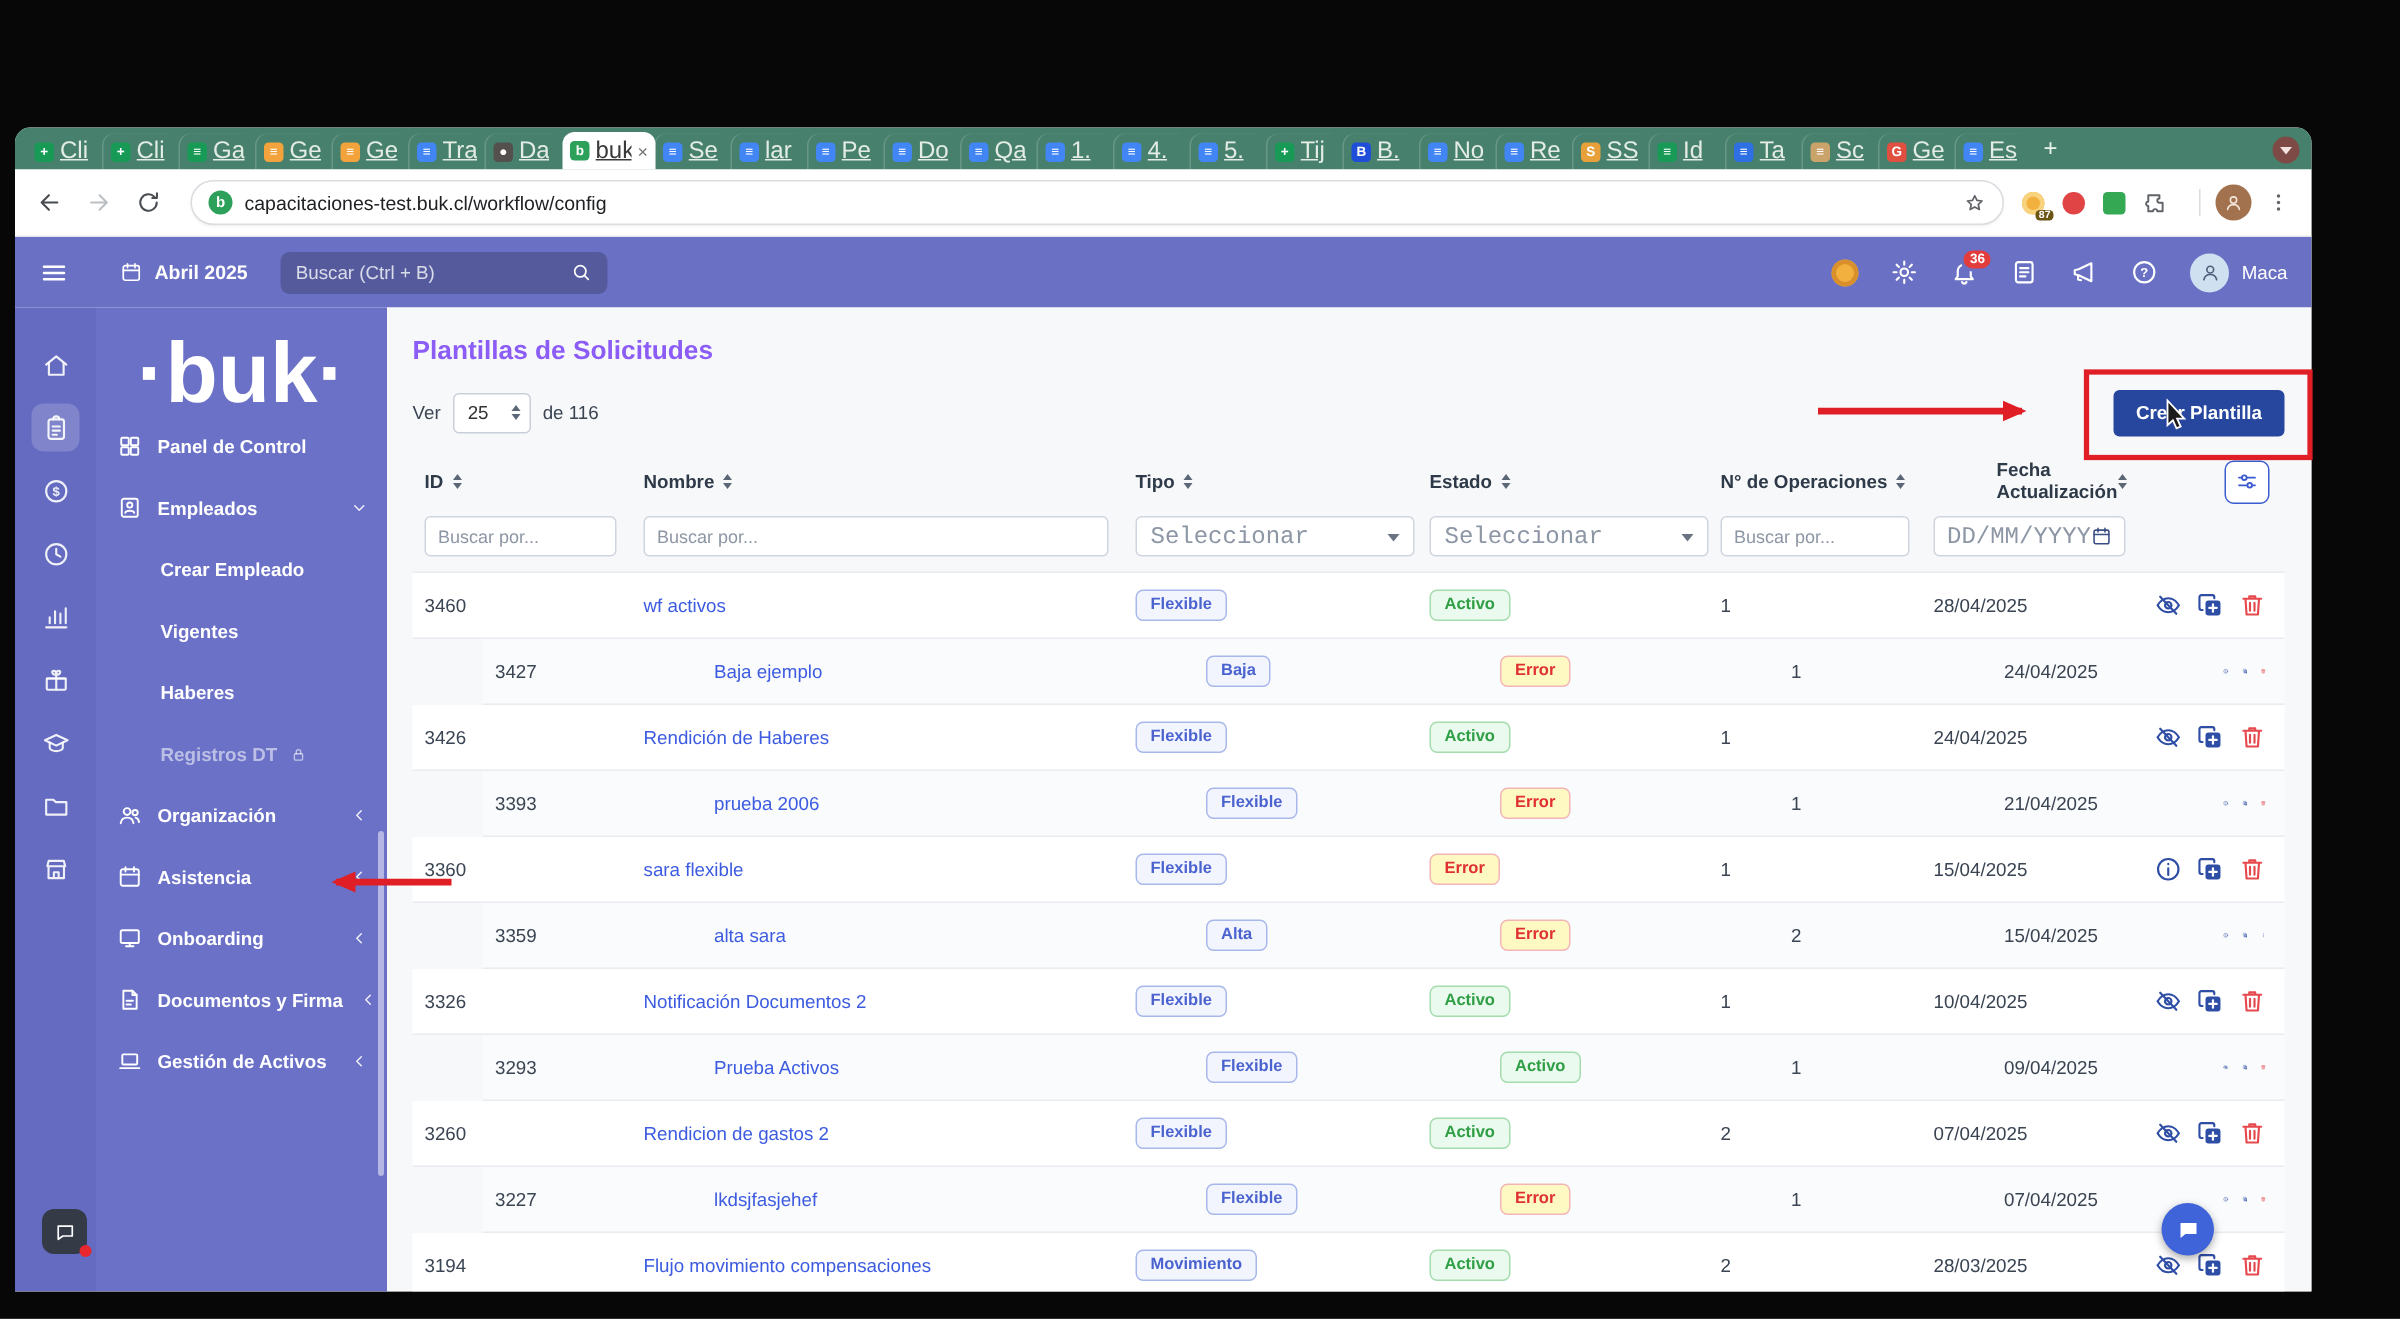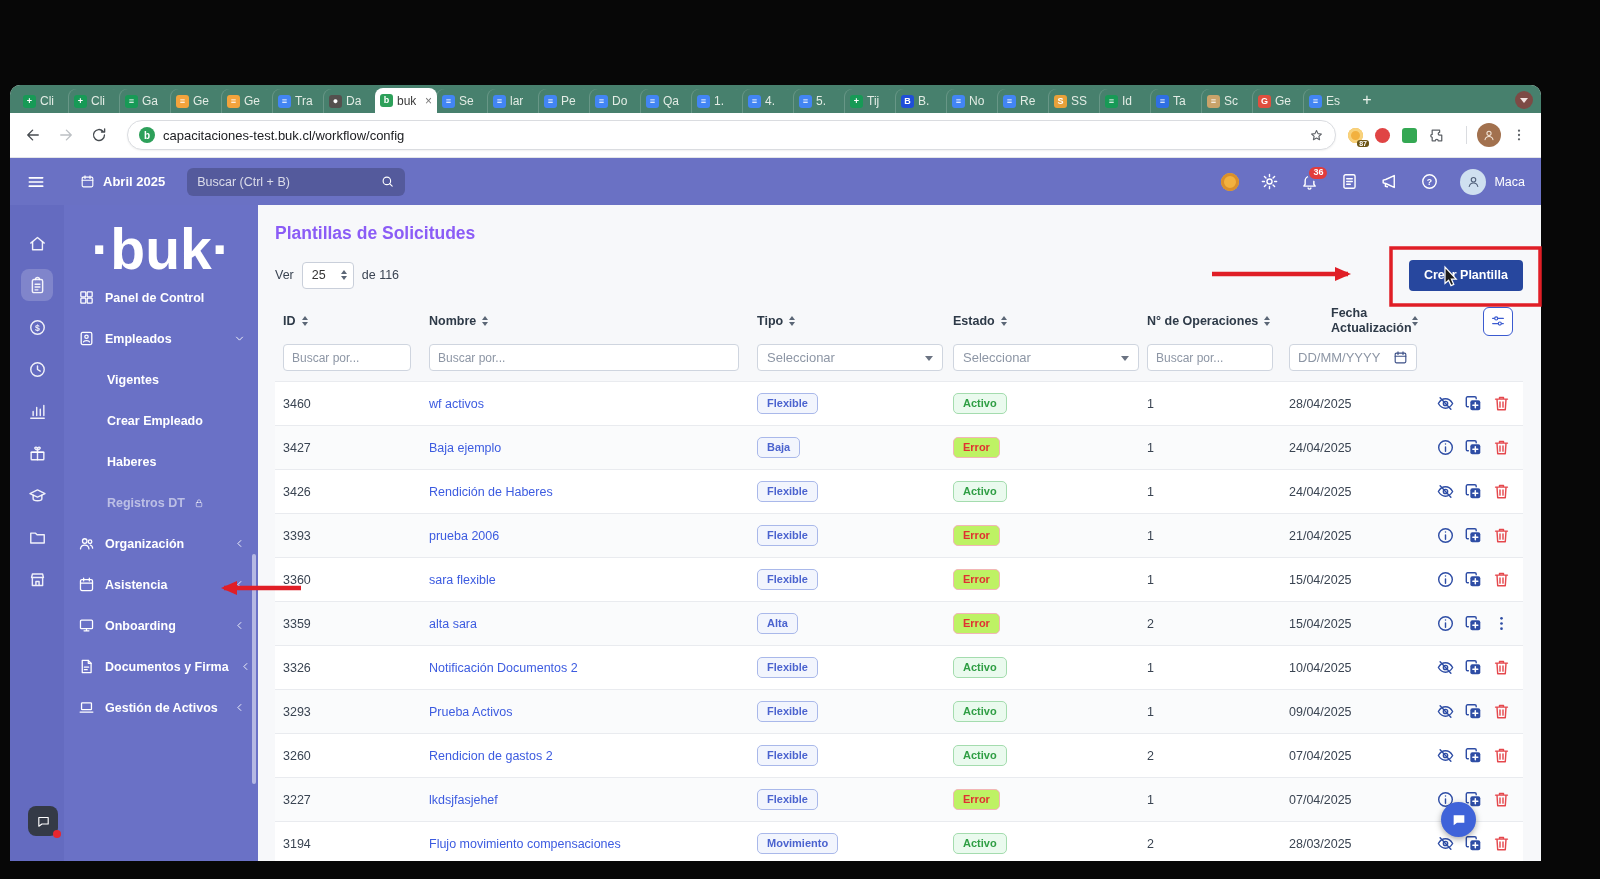--- a/index.html
+++ b/index.html
@@ -14,21 +14,21 @@
 
   
   #tabstrip { height:28px; background:#47806d; display:flex; align-items:flex-end; padding:0 8px 0 8px; flex:none; }
   #tablist { display:flex; align-items:flex-end; }
   .tab { width:51px; height:24px; border-radius:8px 8px 0 0; display:flex; align-items:center;
     gap:4px; padding:0 5px; overflow:hidden; flex:none; position:relative; }
   .tab + .tab { box-shadow:-1px 0 rgba(255,255,255,.18); }
   .tab.active { background:#fff; width:62px; height:25px; box-shadow:none; }
   .fav { width:13px; height:13px; border-radius:3px; color:#fff; font-size:9px; font-weight:bold;
     display:flex; align-items:center; justify-content:center; flex:none; line-height:1; }
-  .tlabel { font-size:12px; color:#e3ece5; white-space:nowrap; overflow:hidden; }
+  .tlabel { font-size:16px; color:#e3ece5; white-space:nowrap; overflow:hidden;text-decoration:underline; }
   .tab.active .tlabel { color:#3a3a3a; }
   .tclose { margin-left:auto; font-size:12px; color:#777; line-height:1; }
   .newtab { width:24px; height:24px; color:#eaf2ec; font-size:16px; display:flex; align-items:center;
     justify-content:center; margin-bottom:1px; }
   .tabsearch { margin-left:auto; margin-bottom:4px; width:18px; height:18px; border-radius:50%;
     background:#7d4a45; display:flex; align-items:center; justify-content:center; }
   .tri-dn { width:0; height:0; border:4px solid transparent; border-top:5px solid #f3e3e1; margin-top:4px; }
 
   
   #toolbar { height:45px; background:#fff; border-bottom:1px solid #e3e5e8; display:flex;
@@ -132,36 +132,36 @@
 
   .tfilters { margin:2px 0 10px; }
   .fcell { padding-left:6px; }
   .fcell:first-child { padding-left:8px; }
   .fin { height:27px; border:1px solid #cfd5df; border-radius:4px; padding:0 8px; font-size:12px;
     color:#333; background:#fff; font-family:inherit; outline:none; }
   .fin::placeholder { color:#8d96a5; }
   .fin.w-id { width:128px; } .fin.w-nombre { width:310px; } .fin.w-ops { width:126px; }
   .fselect { width:186px; height:27px; border:1px solid #cfd5df; border-radius:4px; background:#fff;
     display:flex; align-items:center; padding:0 9px; }
-  .fselect .ph,.fdate .ph { color:#8d96a5; font-size:13px; flex:1; }
+  .fselect .ph,.fdate .ph { color:#8d96a5; font-size:16px; flex:1;font-family:Liberation Mono, monospace; }
   .fselect .tri { width:0; height:0; border:4px solid transparent; border-top:5px solid #6b7382; margin-top:5px; }
   .fdate { width:128px; height:27px; border:1px solid #cfd5df; border-radius:4px; background:#fff;
     display:flex; align-items:center; padding:0 8px; }
   .fdate .cal { width:15px; height:15px; color:#3b4f86; }
 
   .tbody { border-top:1px solid #e9ebef; }
   .trow { height:44px; border-bottom:1px solid #e9ebef; background:#fff; }
-  .trow.alt { background:#fafbfc; }
+  .trow.alt { background:#fafbfc;margin-left:47px; }
   .td { font-size:12.5px; color:#3a4452; display:flex; align-items:center; padding-left:6px; min-width:0; }
   .td:first-child { padding-left:8px; }
   .lnk { color:#3c5be0; text-decoration:none; cursor:pointer; white-space:nowrap; }
   .badge { font-size:11px; font-weight:bold; padding:3px 9px; border-radius:5px; border:1px solid; line-height:1.2; }
   .badge.tipo { color:#4b63cf; border-color:#a9b8ea; background:#f2f5fd; }
   .badge.ok { color:#2f9e44; border-color:#a4dcae; background:#eafaee; }
-  .badge.err { color:#e03131; border-color:#f2b6b6; background:#bef264; }
+  .badge.err { color:#e03131; border-color:#f2b6b6; background:#fef9c3; }
   .td.acts { justify-content:flex-end; gap:9px; padding-right:12px; }
   .act { width:19px; height:19px; cursor:pointer; }
   .act.eye-off,.act.info,.act.duplicate,.act.kebab { color:#2e4da5; }
   .act.trash { color:#e5484d; }
 
   
   .chat-left { position:absolute; left:28px; top:806px; width:30px; height:30px; border-radius:8px;
     background:#343a46; display:flex; align-items:center; justify-content:center; color:#fff; z-index:40; }
   .chat-left .ic { width:15px; height:15px; }
   .reddot { position:absolute; right:-3px; bottom:-2px; width:8px; height:8px; border-radius:50%;
@@ -521,24 +521,24 @@
                 </svg>
               </span>
               <span class="sb-label">Empleados</span>
               <span class="ic chev">
                 <svg viewBox="0 0 24 24" fill="none" stroke="currentColor" stroke-width="1.8" stroke-linecap="round" stroke-linejoin="round">
                   <path d="M6.5 9.5 12 15l5.5-5.5"></path>
                 </svg>
               </span>
             </div>
             <div class="sb-sub">
+              <span class="sb-label">Crear Empleado</span>
+            </div>
+            <div class="sb-sub">
               <span class="sb-label">Vigentes</span>
-            </div>
-            <div class="sb-sub">
-              <span class="sb-label">Crear Empleado</span>
             </div>
             <div class="sb-sub">
               <span class="sb-label">Haberes</span>
             </div>
             <div class="sb-sub locked">
               <span class="sb-label">Registros DT</span>
               <span class="ic lockic">
                 <svg viewBox="0 0 24 24" fill="none" stroke="currentColor" stroke-width="1.8" stroke-linecap="round" stroke-linejoin="round">
                   <rect x="6.5" y="11" width="11" height="8.5" rx="1.5"></rect>
                   <path d="M9 11V8.5a3 3 0 0 1 6 0V11"></path>

